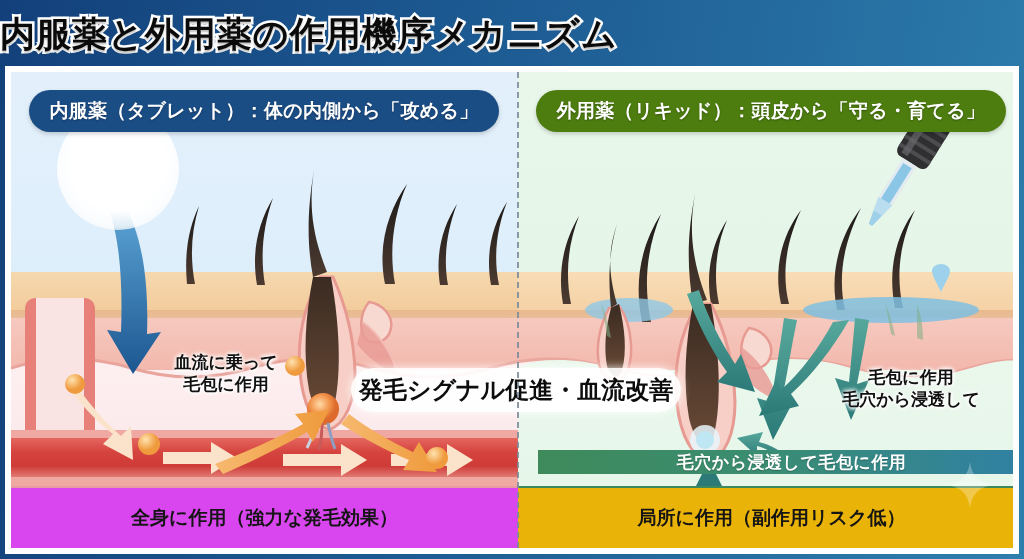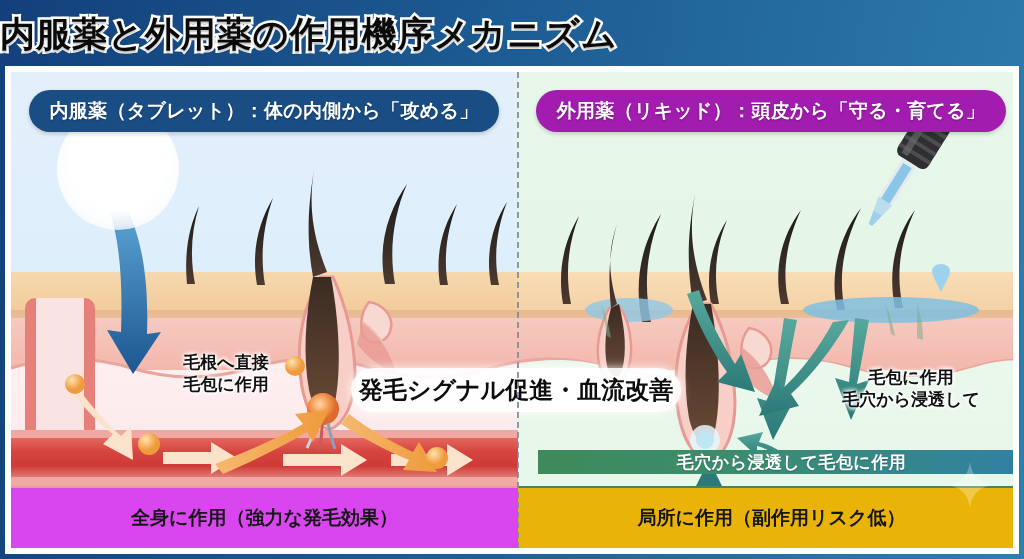--- a/index.html
+++ b/index.html
@@ -70,21 +70,21 @@
   .bottom .cell.l{background:#d946ef;border-top:2px solid #e79ba1;}
   .bottom .cell.r{background:#eab308;border-top:2px solid #3f8a5b;}
   .bottom .cell span{font-size:19px;font-weight:bold;color:#151515;}
 
   
   .pill{position:absolute;top:18px;height:42px;border-radius:22px;z-index:35;
     display:flex;align-items:center;justify-content:center;}
   .pill span{color:#fff;font-size:19px;font-weight:bold;letter-spacing:.3px;
     text-shadow:0 1px 2px rgba(0,0,0,.3);}
   .pill.l{left:18px;width:470px;background:#1b4d85;box-shadow:0 2px 4px rgba(0,0,0,.18);}
-  .pill.r{left:525px;width:470px;background:#a21caf;box-shadow:0 2px 4px rgba(0,0,0,.18);}
+  .pill.r{left:525px;width:470px;background:#4d7c0f;box-shadow:0 2px 4px rgba(0,0,0,.18);}
 
   
   .callout{position:absolute;z-index:32;font-weight:bold;color:#101010;
     text-align:center;line-height:1.32;}
   .callout.left-note{left:120px;top:280px;width:190px;font-size:17px;
     text-shadow:0 0 5px #fff,0 0 5px #fff,0 0 4px #fff,1px 1px 3px #fff;}
   .callout.right-note{left:800px;top:295px;width:200px;font-size:17px;
     text-shadow:0 0 5px #fff,0 0 5px #fff,0 0 4px #fff,1px 1px 3px #fff;}
 
   .center-pill{position:absolute;left:340px;top:296px;width:330px;height:44px;z-index:33;
@@ -288,21 +288,21 @@
       <div class="divider"></div>
 
       <div class="pill l">
         <span>内服薬（タブレット）：体の内側から「攻める」</span>
       </div>
       <div class="pill r">
         <span>外用薬（リキッド）：頭皮から「守る・育てる」</span>
       </div>
 
       <div class="callout left-note">
-        <div>毛根へ直接</div>
+        <div>血流に乗って</div>
         <div>毛包に作用</div>
       </div>
 
       <div class="center-pill">
         <span>発毛シグナル促進・血流改善</span>
       </div>
 
       <div class="callout right-note">
         <div>毛包に作用</div>
         <div>毛穴から浸透して</div>

